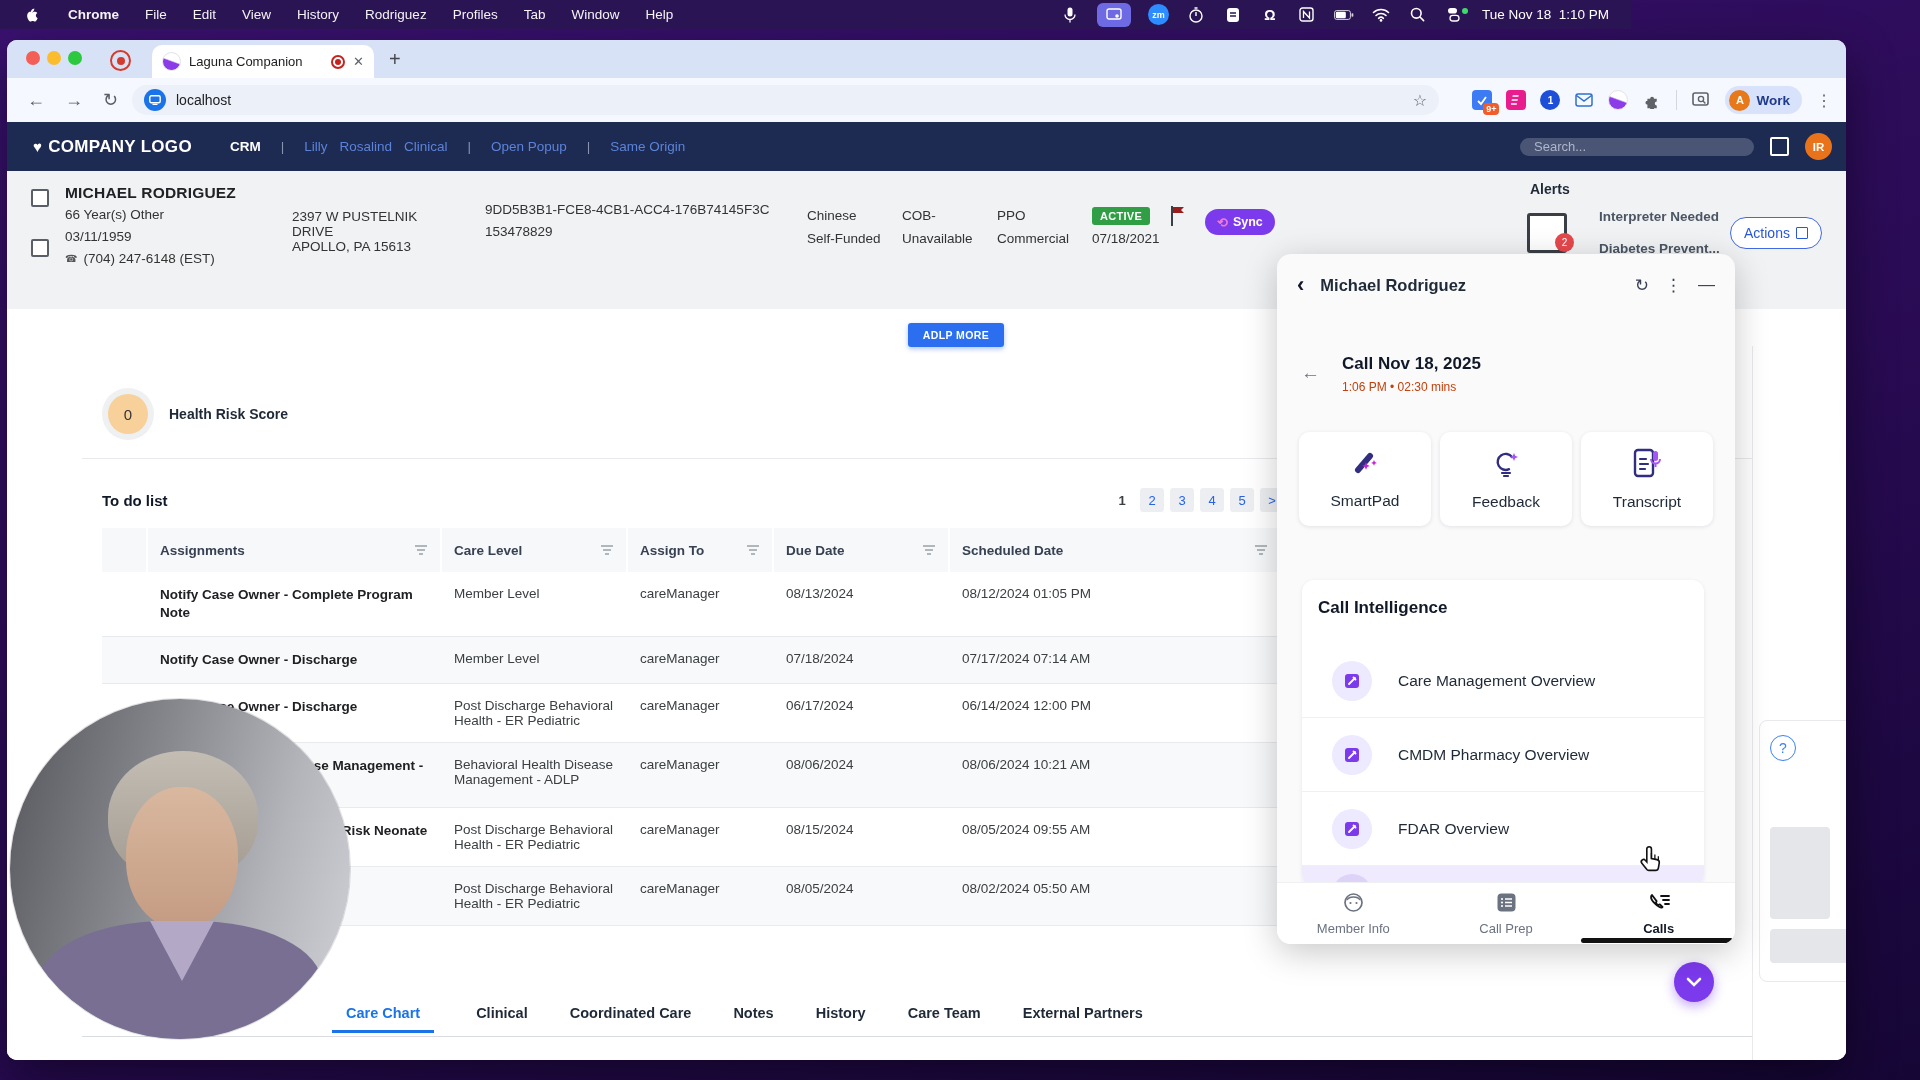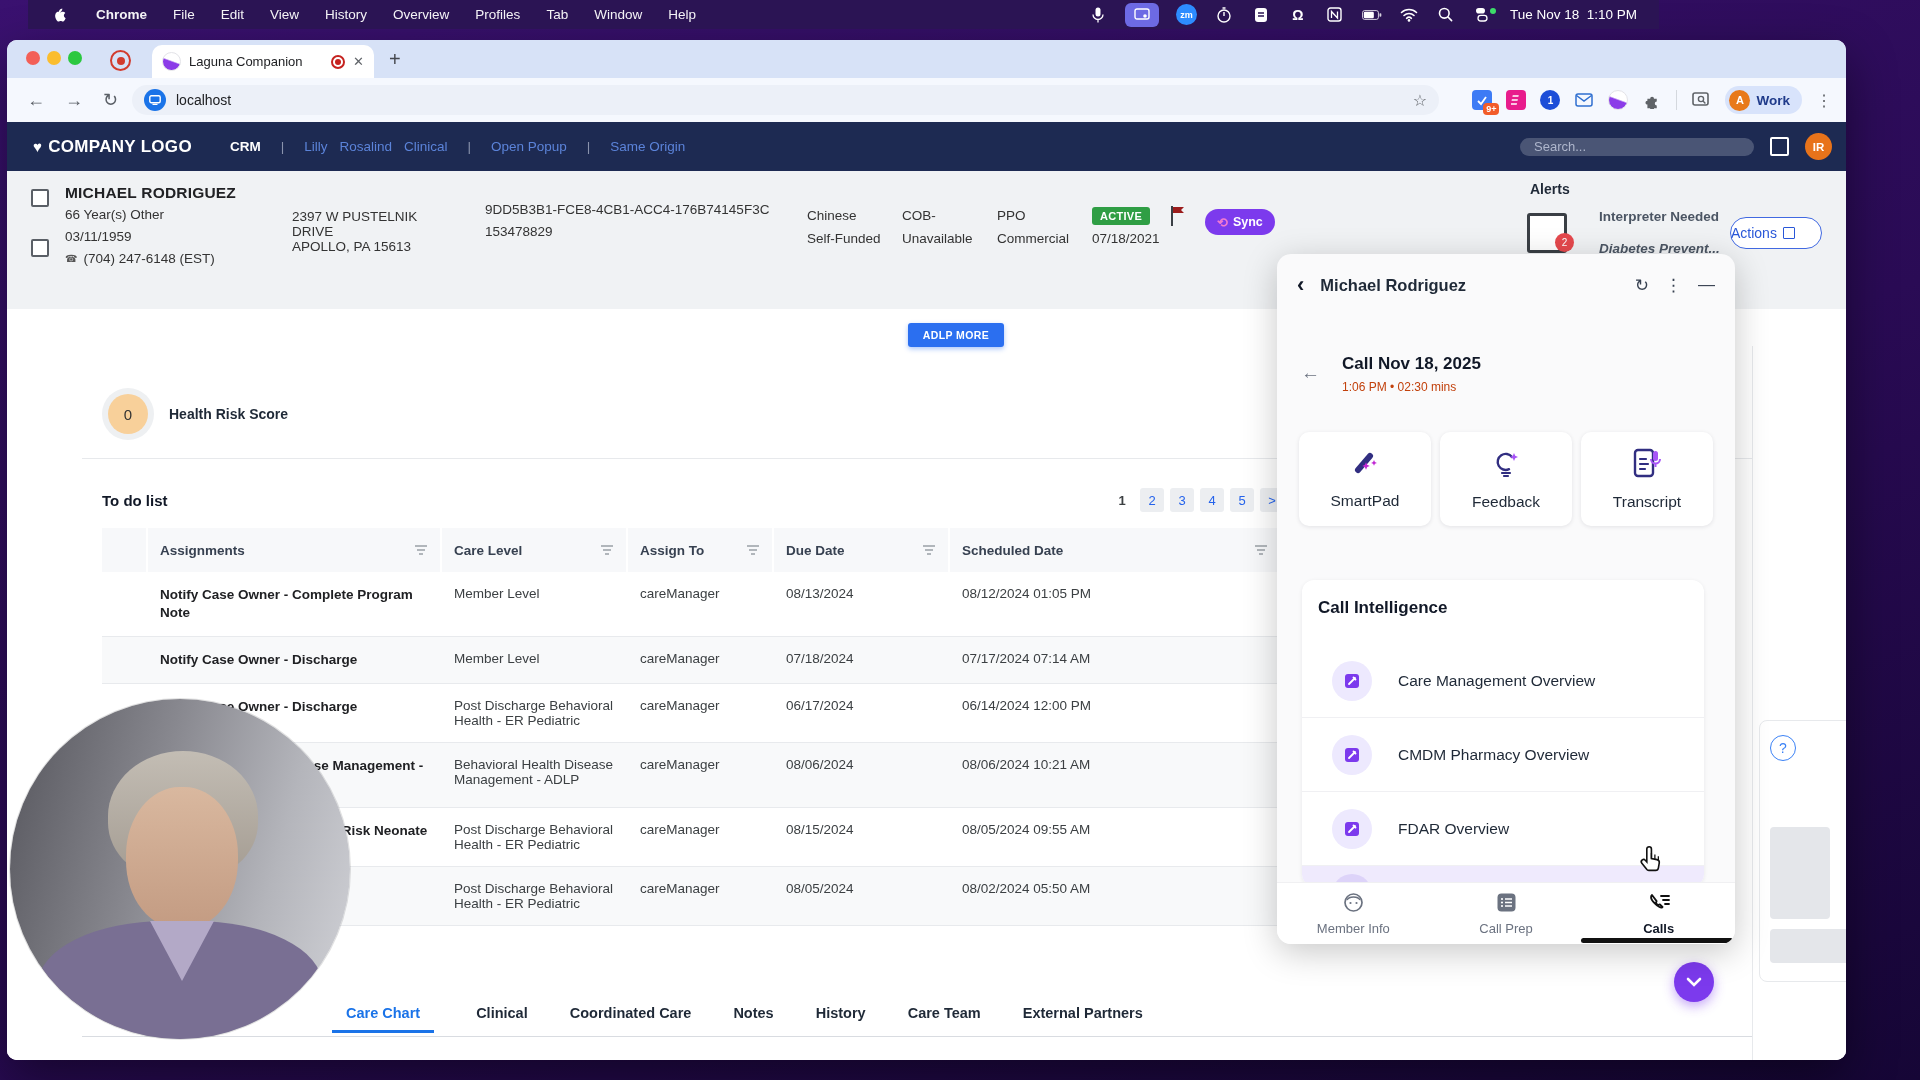--- a/index.html
+++ b/index.html
@@ -2,21 +2,21 @@
 <html><head>
 <meta charset="utf-8">
 <style>
   html,body{margin:0;padding:0;background:#14062e;}
   .screen{position:relative;width:1920px;height:1080px;overflow:hidden;
     font-family:"Liberation Sans",sans-serif;
     background:linear-gradient(160deg,#3a1170 0%,#2a0b55 55%,#160636 100%);}
   .abs{position:absolute;}
   
   .menubar{position:absolute;left:0;top:0;width:1631px;height:29px;background:#2b1454;
-    display:flex;align-items:center;color:#fff;font-size:13.5px;z-index:5;margin-left:28px;}
+    display:flex;align-items:center;color:#fff;font-size:13.5px;z-index:5;}
   .mb-left{display:flex;align-items:center;gap:26px;padding-left:22px;}
   .mb-item{color:#fff;opacity:.95;}
   .mb-item.bold{font-weight:bold;}
   .mb-right{position:absolute;right:0;top:0;height:29px;display:flex;align-items:center;gap:17px;padding-right:22px;}
   .mb-ic{display:inline-flex;align-items:center;justify-content:center;width:20px;height:20px;color:#fff;}
   .share-chip{background:#6d6ae4;border-radius:6px;width:34px;height:24px;display:inline-flex;align-items:center;justify-content:center;}
   .zm-chip{background:#2d8cff;border-radius:50%;width:21px;height:21px;display:inline-flex;align-items:center;justify-content:center;font-size:9px;font-weight:bold;color:#fff;}
   .clock{font-size:13.5px;font-weight:500;white-space:pre;}
   .greendot{position:absolute;right:-3px;top:3px;width:6px;height:6px;border-radius:50%;background:#3ddc6a;}
   
@@ -74,21 +74,21 @@
   .badge-active{position:absolute;left:1085px;top:36px;background:#2f9e44;color:#fff;font-size:11px;font-weight:bold;padding:3px 8px;border-radius:3px;letter-spacing:.3px;}
   .status-date{position:absolute;left:1085px;top:60px;font-size:13.5px;color:#333;}
   .sync-btn{position:absolute;left:1198px;top:38px;height:26px;border-radius:13px;background:#7c3aed;color:#fff;
     font-size:12.5px;font-weight:bold;display:flex;align-items:center;gap:5px;padding:0 12px;}
   .sync-ic{color:#f27ad1;font-size:13px;}
   .alerts-title{position:absolute;left:1523px;top:10px;font-size:14px;font-weight:bold;color:#1f2937;}
   .alert-ic{position:absolute;left:1520px;top:42px;width:34px;height:34px;border:3px solid #3a3f45;border-radius:3px;background:#fff;}
   .alert-badge{position:absolute;left:1548px;top:62px;width:19px;height:19px;border-radius:50%;background:#e5484d;color:#fff;font-size:10px;display:flex;align-items:center;justify-content:center;}
   .alert-item{position:absolute;left:1592px;font-size:13.5px;font-weight:600;color:#4b5563;}
   .actions-btn{position:absolute;left:1723px;top:46px;width:92px;height:32px;border:1.5px solid #4169e1;border-radius:16px;
-    background:#fff;color:#2957d8;font-size:14px;display:flex;align-items:center;gap:6px;box-sizing:border-box;}
+    background:#fff;color:#2957d8;font-size:14px;display:flex;align-items:center;justify-content:center;gap:6px;box-sizing:border-box;}
   .actions-sq{width:10px;height:10px;border:1.5px solid #2957d8;border-radius:1px;}
   .showmore{position:absolute;left:901px;top:201px;width:96px;height:24px;background:#2b6ff0;color:#fff;border-radius:3px;
     font-size:10.5px;font-weight:bold;letter-spacing:.4px;display:flex;align-items:center;justify-content:center;
     box-shadow:0 2px 5px rgba(43,111,240,.4);z-index:3;}
   
   .content{position:absolute;left:0;top:224px;width:100%;height:714px;background:#fff;}
   .vdiv{position:absolute;left:1745px;top:0;width:1px;height:714px;background:#e7e9ec;}
   .hrs-circle-outer{position:absolute;left:95px;top:42px;width:52px;height:52px;border-radius:50%;background:#eef0f2;display:flex;align-items:center;justify-content:center;}
   .hrs-circle{width:40px;height:40px;border-radius:50%;background:#f8d09a;display:flex;align-items:center;justify-content:center;font-size:15px;color:#333;}
   .hrs-label{position:absolute;left:162px;top:60px;font-size:14px;font-weight:bold;color:#1f2937;}
@@ -166,21 +166,21 @@
       <span class="mb-ic">
           <svg width="14" height="16" viewBox="0 0 20 24" aria-hidden="true">
             <path fill="#fff" d="M12.1 6.2c.9-1 1.5-2.4 1.3-3.9-1.3.1-2.8.9-3.7 1.9-.8.9-1.5 2.4-1.3 3.8 1.4.1 2.8-.8 3.7-1.8zM15.8 12.7c0-2.4 2-3.6 2.1-3.7-1.1-1.7-2.9-1.9-3.5-1.9-1.5-.2-2.9.9-3.7.9-.8 0-1.9-.9-3.2-.8-1.6 0-3.1 1-4 2.4-1.7 3-.4 7.4 1.2 9.8.8 1.2 1.8 2.5 3.1 2.4 1.2-.1 1.7-.8 3.2-.8s1.9.8 3.2.8c1.3 0 2.2-1.2 3-2.4.9-1.4 1.3-2.7 1.3-2.8-.1 0-2.6-1-2.7-3.9z"></path>
           </svg>
         </span>
       <span class="mb-item bold">Chrome</span>
       <span class="mb-item">File</span>
       <span class="mb-item">Edit</span>
       <span class="mb-item">View</span>
       <span class="mb-item">History</span>
-      <span class="mb-item">Overview</span>
+      <span class="mb-item">Rodriguez</span>
       <span class="mb-item">Profiles</span>
       <span class="mb-item">Tab</span>
       <span class="mb-item">Window</span>
       <span class="mb-item">Help</span>
     </div>
     <div class="mb-right">
       <span class="mb-ic">
           <svg width="12" height="16" viewBox="0 0 12 16" aria-hidden="true">
             <rect x="3.5" y="0.5" width="5" height="9" rx="2.5" fill="#fff"></rect>
             <path d="M1 7.5a5 5 0 0 0 10 0M6 12.5v3" stroke="#fff" stroke-width="1.3" fill="none"></path>
@@ -381,21 +381,21 @@
               <path d="M3 2h11l-3 3 3 3H3z" fill="#9b1c1c"></path>
             </svg></span>
         <span class="sync-btn">
           <span class="sync-ic">⟲</span>
           <span>Sync</span>
         </span>
         <div class="alerts-title">Alerts</div>
         <span class="alert-ic"></span>
         <span class="alert-badge">2</span>
         <div class="alert-item" style="top:38px;">Interpreter Needed</div>
-        <div class="alert-item" style="top:70px;font-style:italic;">Diabetes Prevent...</div>
+        <div class="alert-item" style="top:70px;">Diabetes Prevent...</div>
         <span class="actions-btn">
           <span>Actions</span>
           <span class="actions-sq"></span>
         </span>
       </div>
 
       <div class="showmore">ADLP MORE</div>
 
       <div class="content">
         <div class="vdiv"></div>

